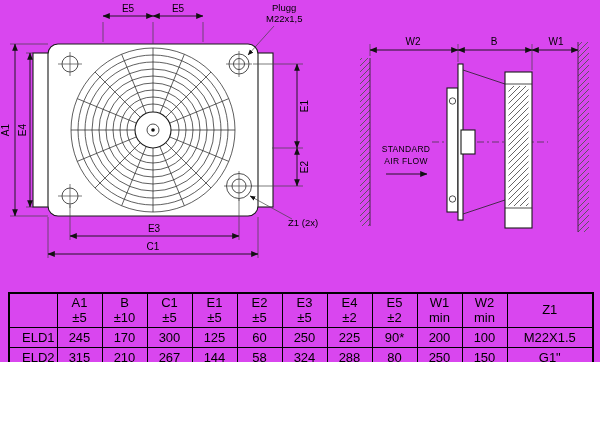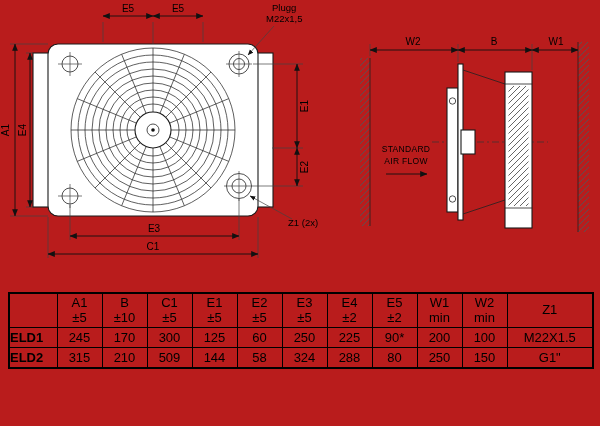--- a/index.html
+++ b/index.html
@@ -1,35 +1,35 @@
 <!DOCTYPE html>
 <html><head>
 <meta charset="utf-8">
 <style>
   * { box-sizing: border-box; }
   html,body { margin:0; padding:0; background:#fff; }
-  .page { width:600px; height:426px; background:#b91c1c; overflow:hidden; font-family:"Liberation Sans",sans-serif; }
+  .page { width:600px; height:362px; background:#d946ef; overflow:hidden; font-family:"Liberation Sans",sans-serif; }
   svg { display:block; }
   svg text { font-family:"Liberation Sans",sans-serif; fill:#000; }
   .lbl  { font-size:10px; }
   .plug { font-size:9.5px; }
   .sm   { font-size:8.5px; letter-spacing:0.3px; }
   .ext  { stroke:#444; stroke-width:0.7; fill:none; }
   .dim  { stroke:#111; stroke-width:0.9; fill:none; }
   .outline { fill:#fff; stroke:#1a1a1a; stroke-width:1.1; }
   .thin { fill:none; stroke:#222; stroke-width:0.8; }
   #grille circle, #grille line { fill:none; stroke:#2a2a2a; stroke-width:0.75; }
   .dash { stroke:#333; stroke-width:0.7; stroke-dasharray:7 3 2 3; fill:none; }
 
   .dim-table { border-collapse:collapse; table-layout:fixed; width:584px;
                margin:4px 0 0 8px; border:2px solid #000; font-size:13px; }
   .dim-table th, .dim-table td { border:1px solid #000; text-align:center;
                padding:2px 2px; font-weight:normal; color:#000; white-space:nowrap; }
   .dim-table thead th { padding:2px 0; line-height:1.12; }
-  .dim-table tbody th { text-align:left; padding-left:0;font-weight:bold; }
+  .dim-table tbody th { text-align:left; padding-left:12px; }
   .cn,.ct { display:block; }
 </style>
 </head>
 <body>
 
 <div class="page">
 
   <svg width="600" height="288" viewBox="0 0 600 288">
     <defs>
       <pattern id="hatch" width="6" height="6" patternUnits="userSpaceOnUse">
@@ -261,21 +261,21 @@
         <td>225</td>
         <td>90*</td>
         <td>200</td>
         <td>100</td>
         <td>M22X1.5</td>
       </tr>
       <tr>
         <th>ELD2</th>
         <td>315</td>
         <td>210</td>
-        <td>509</td>
+        <td>267</td>
         <td>144</td>
         <td>58</td>
         <td>324</td>
         <td>288</td>
         <td>80</td>
         <td>250</td>
         <td>150</td>
         <td>G1"</td>
       </tr>
     </tbody>

